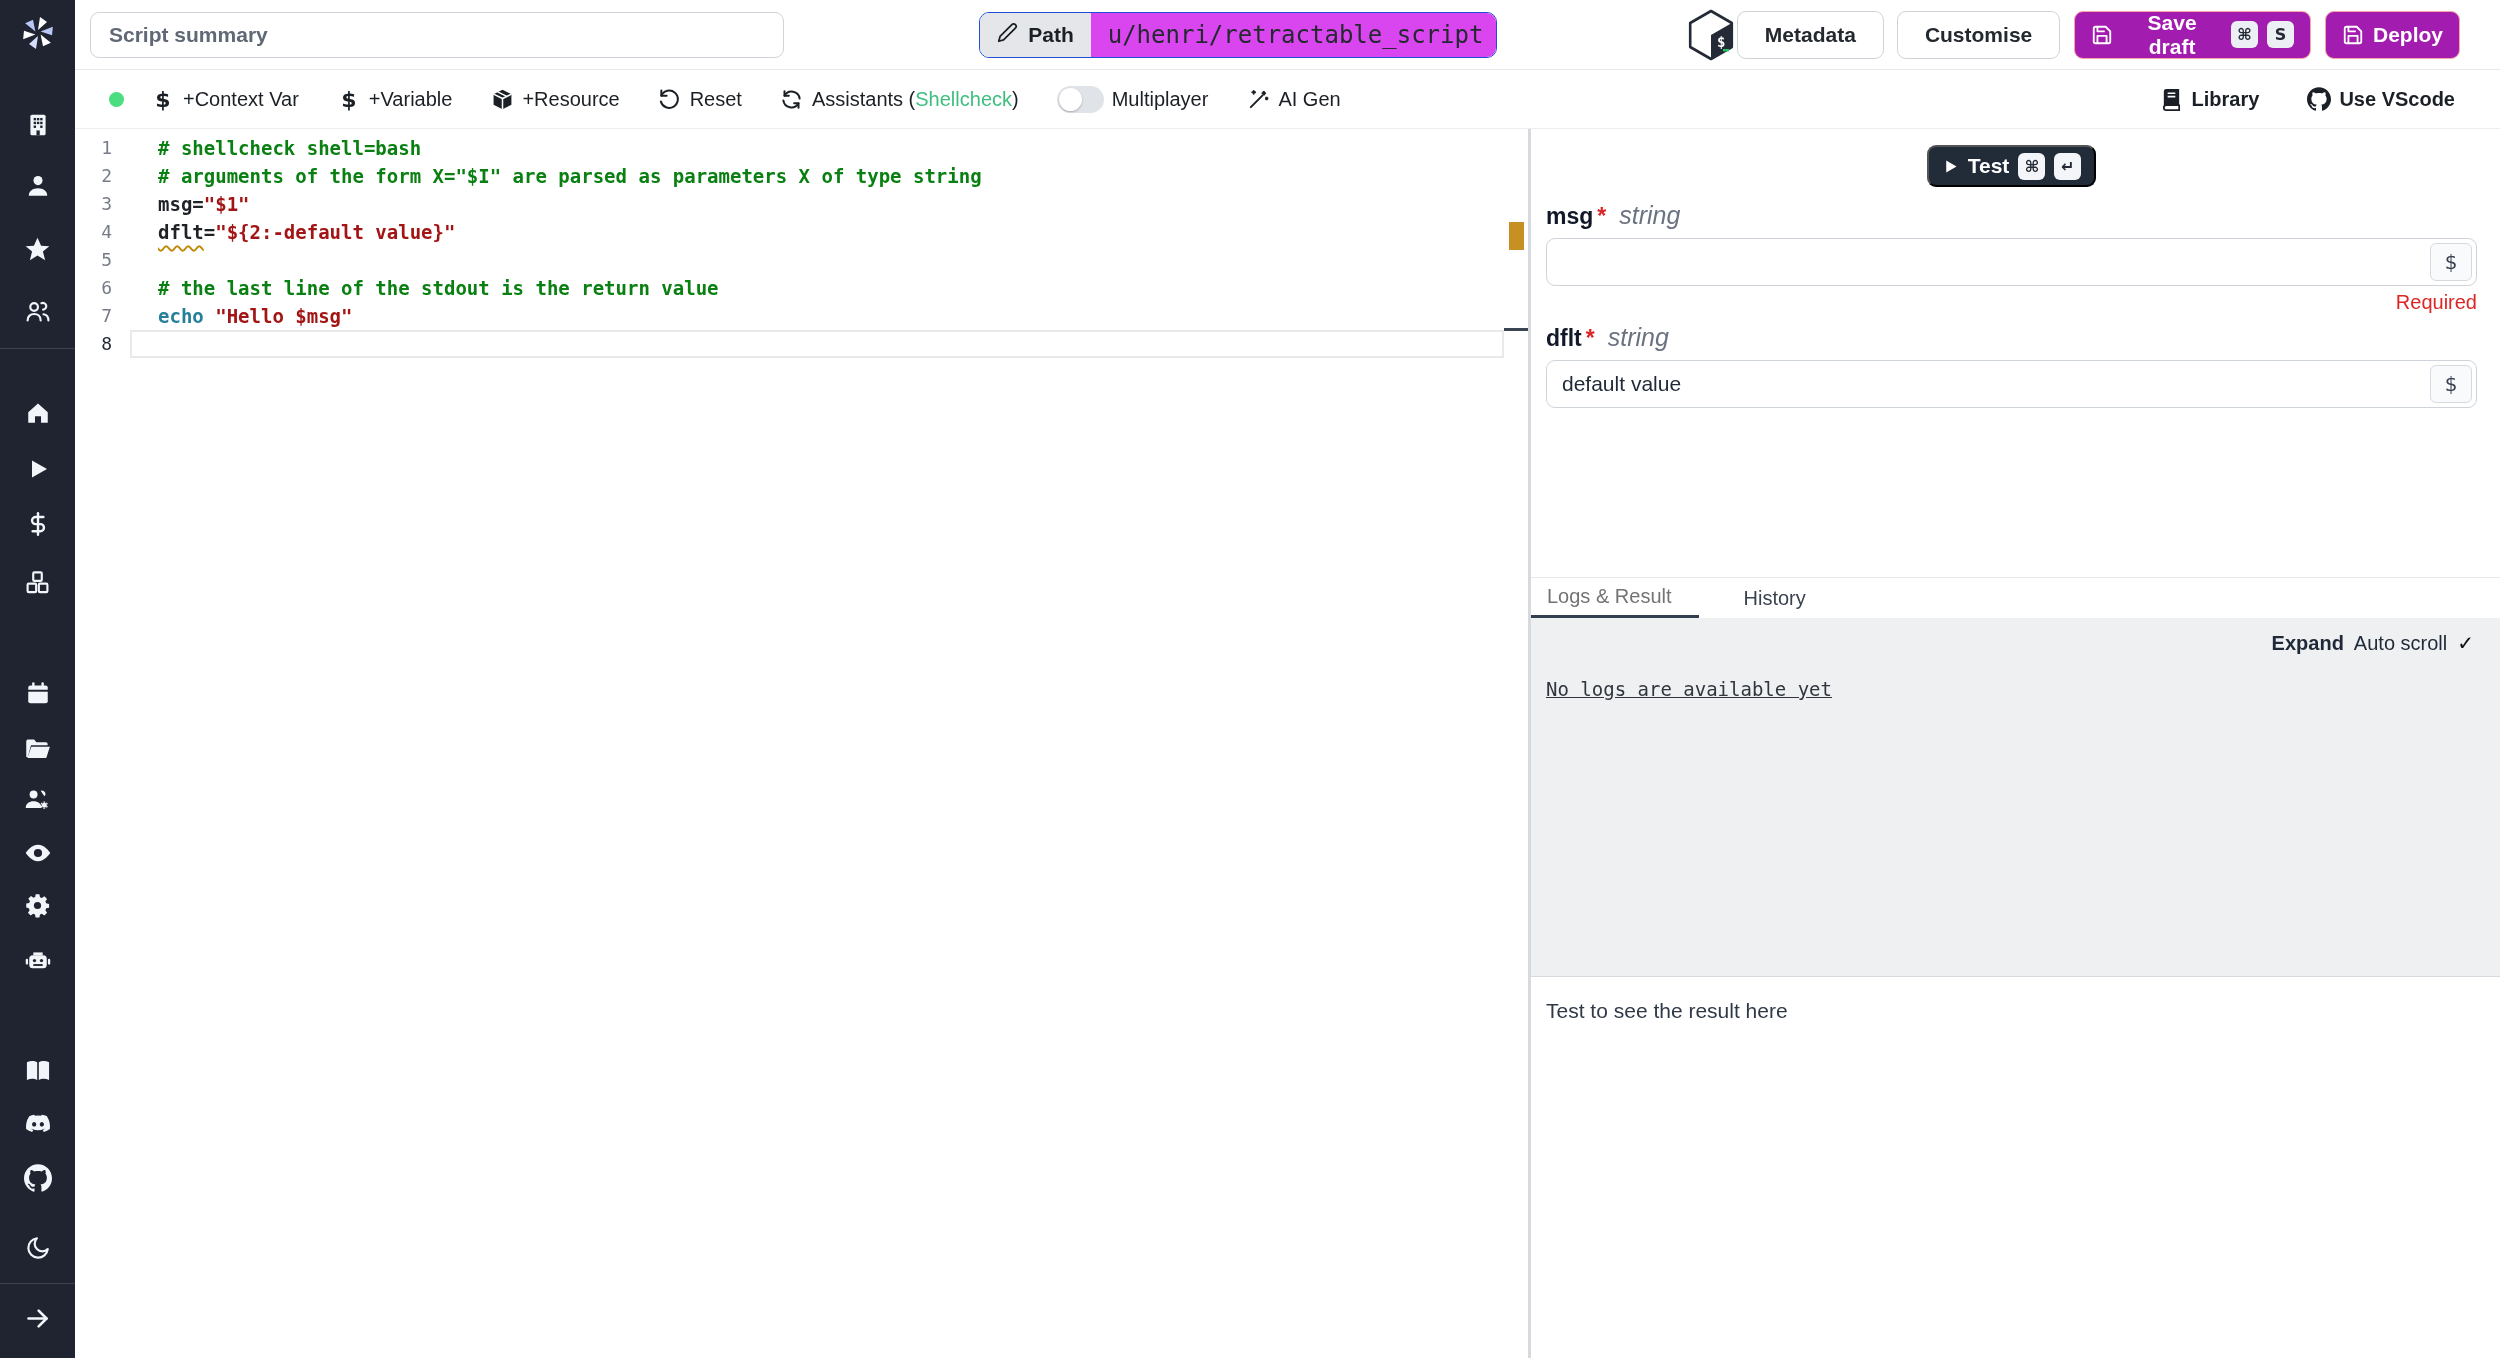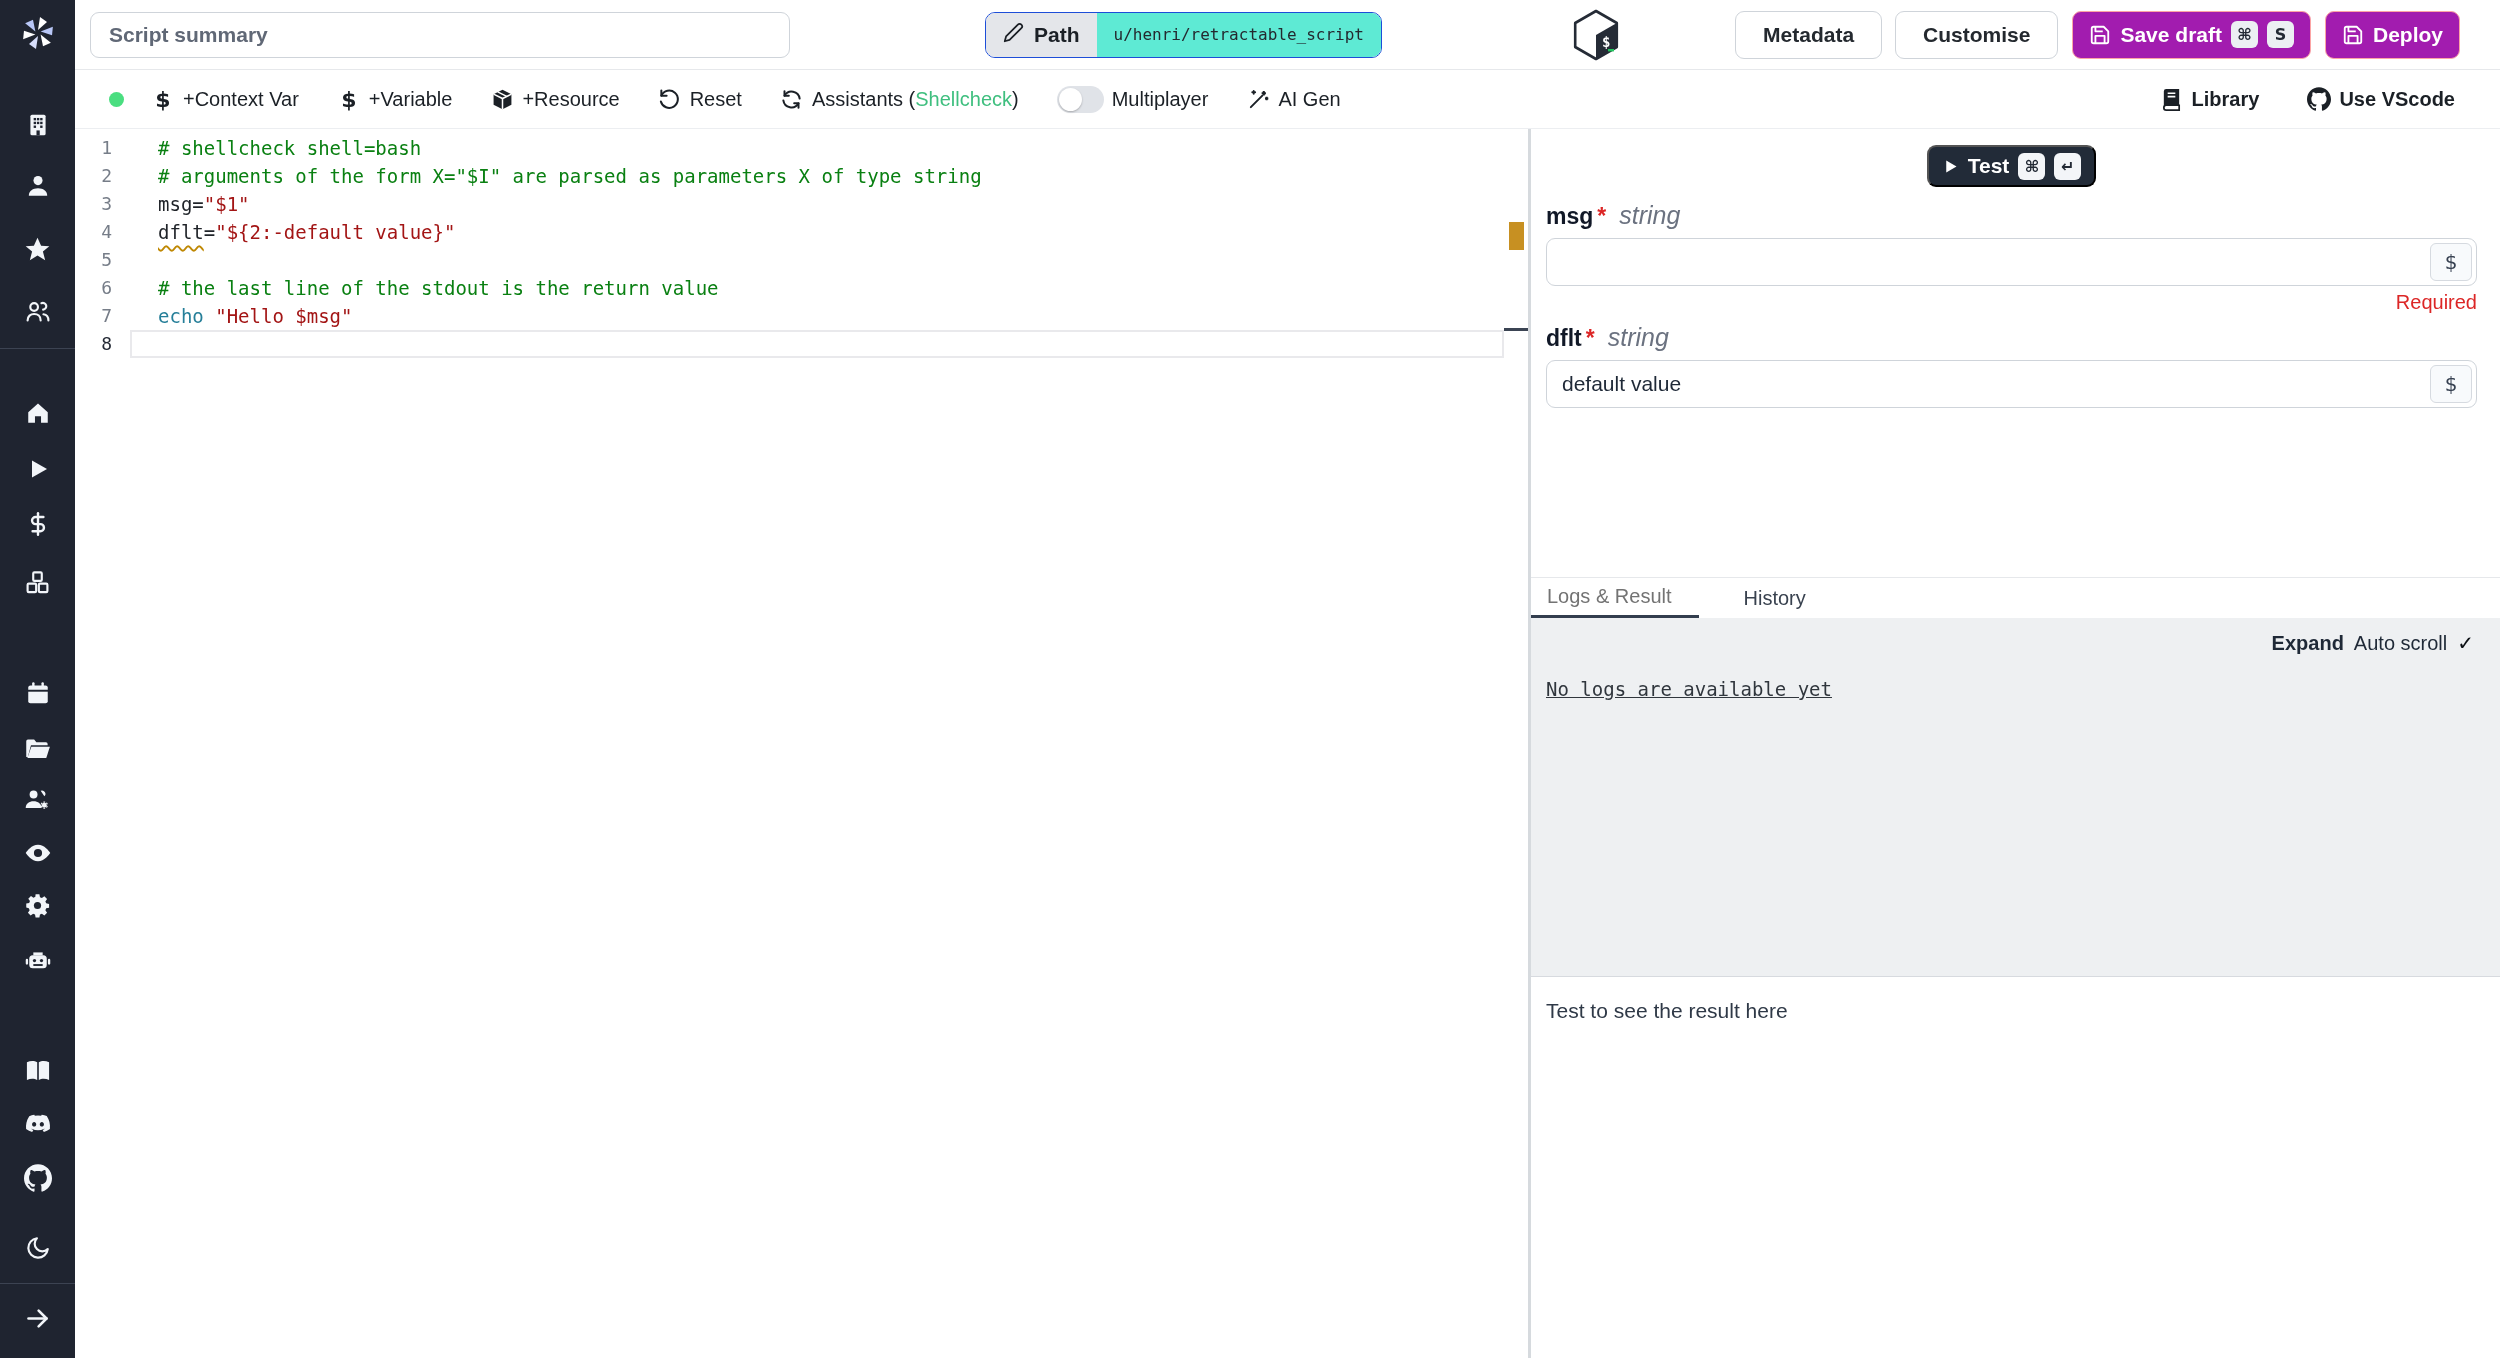--- a/index.html
+++ b/index.html
@@ -13,21 +13,21 @@
   .side-item { position:absolute; left:0; width:75px; height:44px; display:flex; align-items:center; justify-content:center; color:#f2f5f9; cursor:pointer; }
   .side-item svg { display:block; }
   .side-divider { position:absolute; left:0; width:75px; height:1px; background:#3c4352; }
 
   
   .topbar { position:absolute; left:75px; top:0; width:2425px; height:70px; background:#fff; border-bottom:1px solid #e6e8eb; display:flex; align-items:center; }
   .summary-input { margin-left:15px; width:700px; height:46px; border:1px solid #cfd4da; border-radius:9px; padding:0 18px; font-size:21px; font-weight:600; color:#1f2430; outline:none; font-family:"Liberation Sans", sans-serif; }
   .summary-input::placeholder { color:#606876; font-weight:600; }
   .path-group { margin-left:195px; height:46px; border:1px solid #1d4ed8; border-radius:10px; display:flex; align-items:stretch; overflow:hidden; cursor:pointer; }
   .path-left { background:#e4e6ea; display:flex; align-items:center; gap:10px; padding:0 17px; font-size:21px; font-weight:700; color:#1b2026; }
-  .path-right { background:#5eead4; display:flex; align-items:center; padding:0 17px; font-family:"DejaVu Sans Mono", monospace; font-size:16px; color:#24292f;text-align:right; }
+  .path-right { background:#d946ef; display:flex; align-items:center; padding:0 17px; font-family:"DejaVu Sans Mono", monospace; font-size:24px; color:#24292f;text-align:right; }
   .lang-badge { margin-left:188px; width:52px; height:52px; display:flex; align-items:center; justify-content:center; }
   .tb-spacer { flex:1; }
   .tb-btn { height:48px; border-radius:9px; display:flex; align-items:center; justify-content:center; font-size:21px; font-weight:700; cursor:pointer; }
   .tb-btn.light { background:#fff; border:1px solid #cfd4da; color:#24292f; padding:0 27px; }
   .tb-btn.blue { background:#a21caf; border:1px solid #fca5a5; color:#fff; padding:0 16px; gap:9px;align-items:center; }
   .kbd { display:inline-flex; align-items:center; justify-content:center; min-width:27px; height:27px; border-radius:6px; background:#eceff3; color:#232a35; font-size:16px; font-weight:700; font-family:"DejaVu Sans", sans-serif; padding:0 4px; }
   .mr13 { margin-right:13px; } .mr14 { margin-right:14px; } .mr40 { margin-right:40px; }
 
   
   .toolbar { position:absolute; left:75px; top:70px; width:2425px; height:59px; background:#fff; border-bottom:1px solid #eceef1; display:flex; align-items:center; }
@@ -40,21 +40,21 @@
   .toggle .knob { position:absolute; left:2px; top:2px; width:23px; height:23px; border-radius:50%; background:#fff; box-shadow:0 1px 2px rgba(0,0,0,.25); }
   .toolbar-right { margin-left:auto; display:flex; align-items:center; margin-right:45px; }
   .toolbar-right .tool-item { font-weight:700; margin-right:0; margin-left:48px; }
 
   
   .editor { position:absolute; left:75px; top:129px; width:1453px; height:1229px; background:#fff; overflow:hidden; cursor:text; }
   .code-lines { position:absolute; left:0; top:5px; right:24px; }
   .code-line { display:flex; height:28px; line-height:28px; font-family:"DejaVu Sans Mono", monospace; font-size:19px; }
   .ln { width:55px; text-align:right; padding-right:18px; color:#767d88; font-size:18px; flex:0 0 auto; }
   .code-line.active .ln { color:#252b36; }
-  .line-code { flex:1; padding-left:28px; white-space:pre; color:#1f2328; }
+  .line-code { flex:1; padding-left:28px; white-space:pre; color:#1f2328;font-weight:bold; }
   .code-line.active .line-code { box-shadow:inset 0 0 0 2px #e9e9ec; }
   .tk-comment { color:#0a8012; }
   .tk-string { color:#a31515; }
   .tk-keyword { color:#267f99; }
   .tk-plain { color:#1f2328; }
   .squiggle { text-decoration:underline; text-decoration-style:wavy; text-decoration-color:#bf8803; text-decoration-thickness:2px; text-underline-offset:6px; }
   .ruler { position:absolute; right:0; top:0; width:24px; height:100%; }
   .ruler-warn { position:absolute; left:5px; top:93px; width:15px; height:28px; background:#c79022; }
   .ruler-cursor { position:absolute; left:0; top:199px; width:24px; height:3px; background:#3b4453; }
   .pane-divider { position:absolute; left:1528px; top:129px; width:3px; height:1229px; background:#d6dade; cursor:col-resize; }

